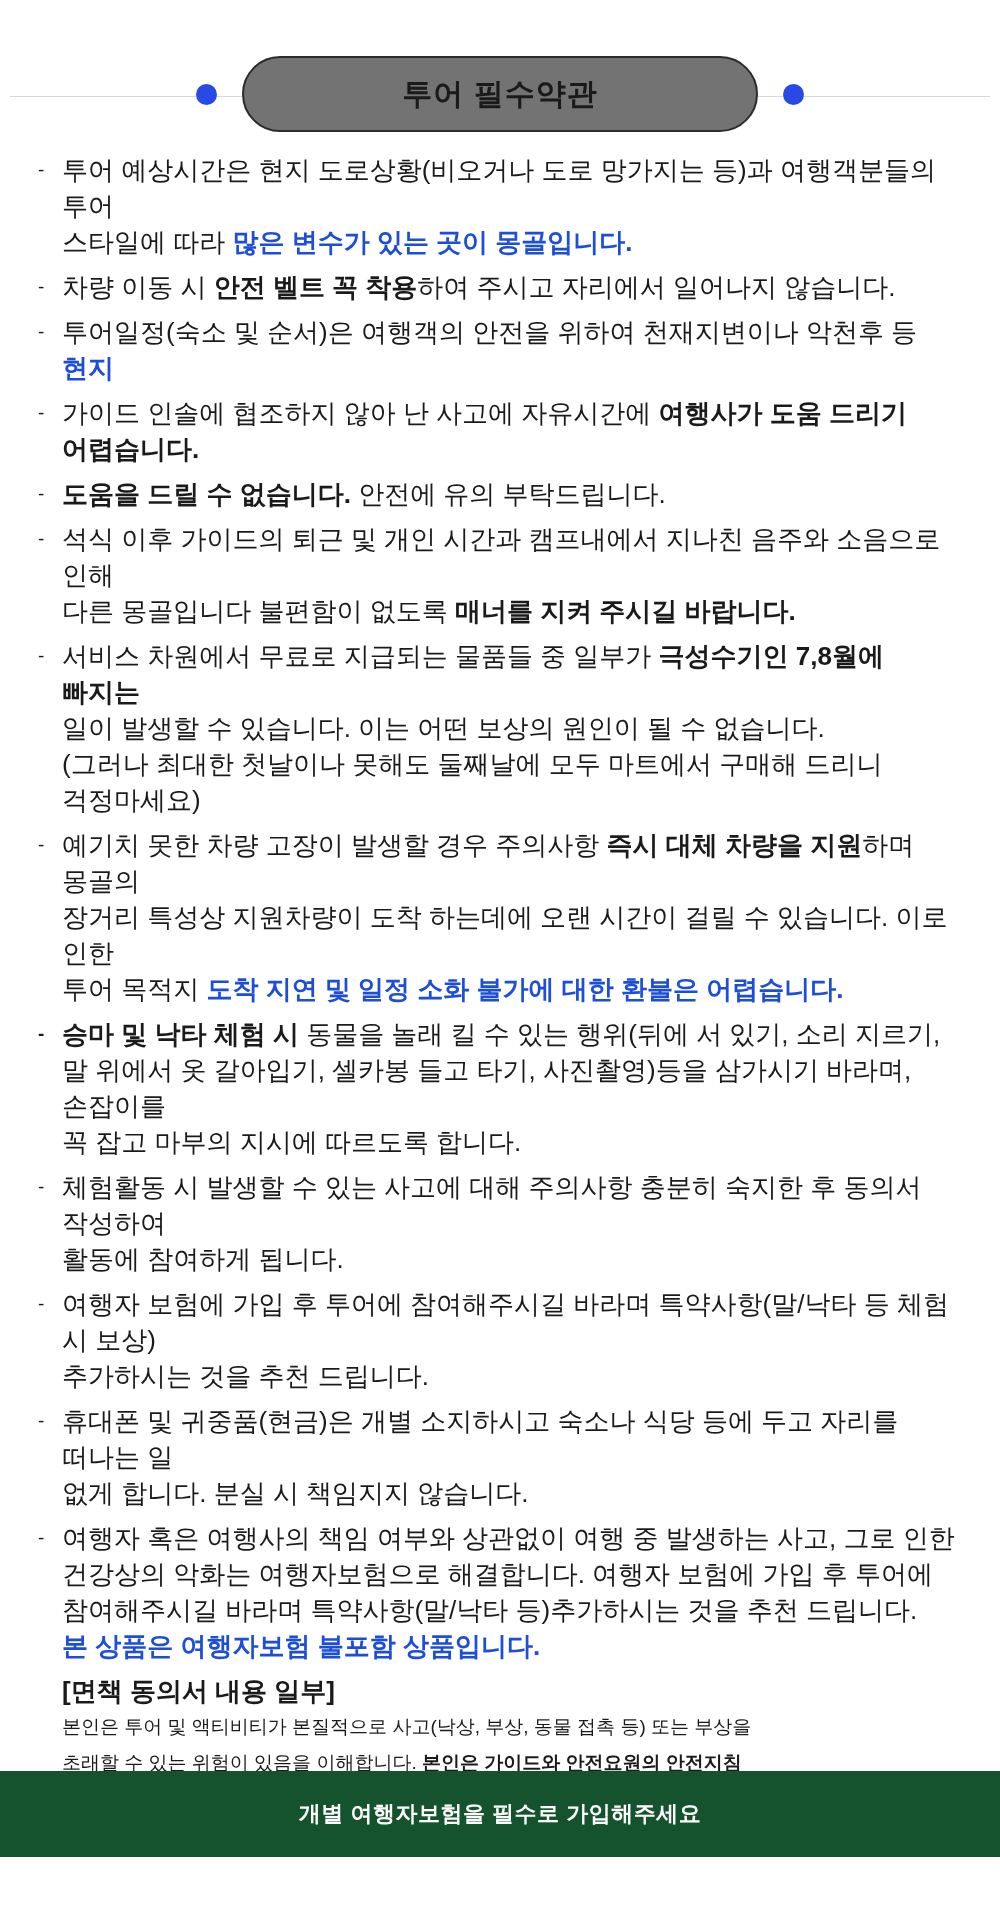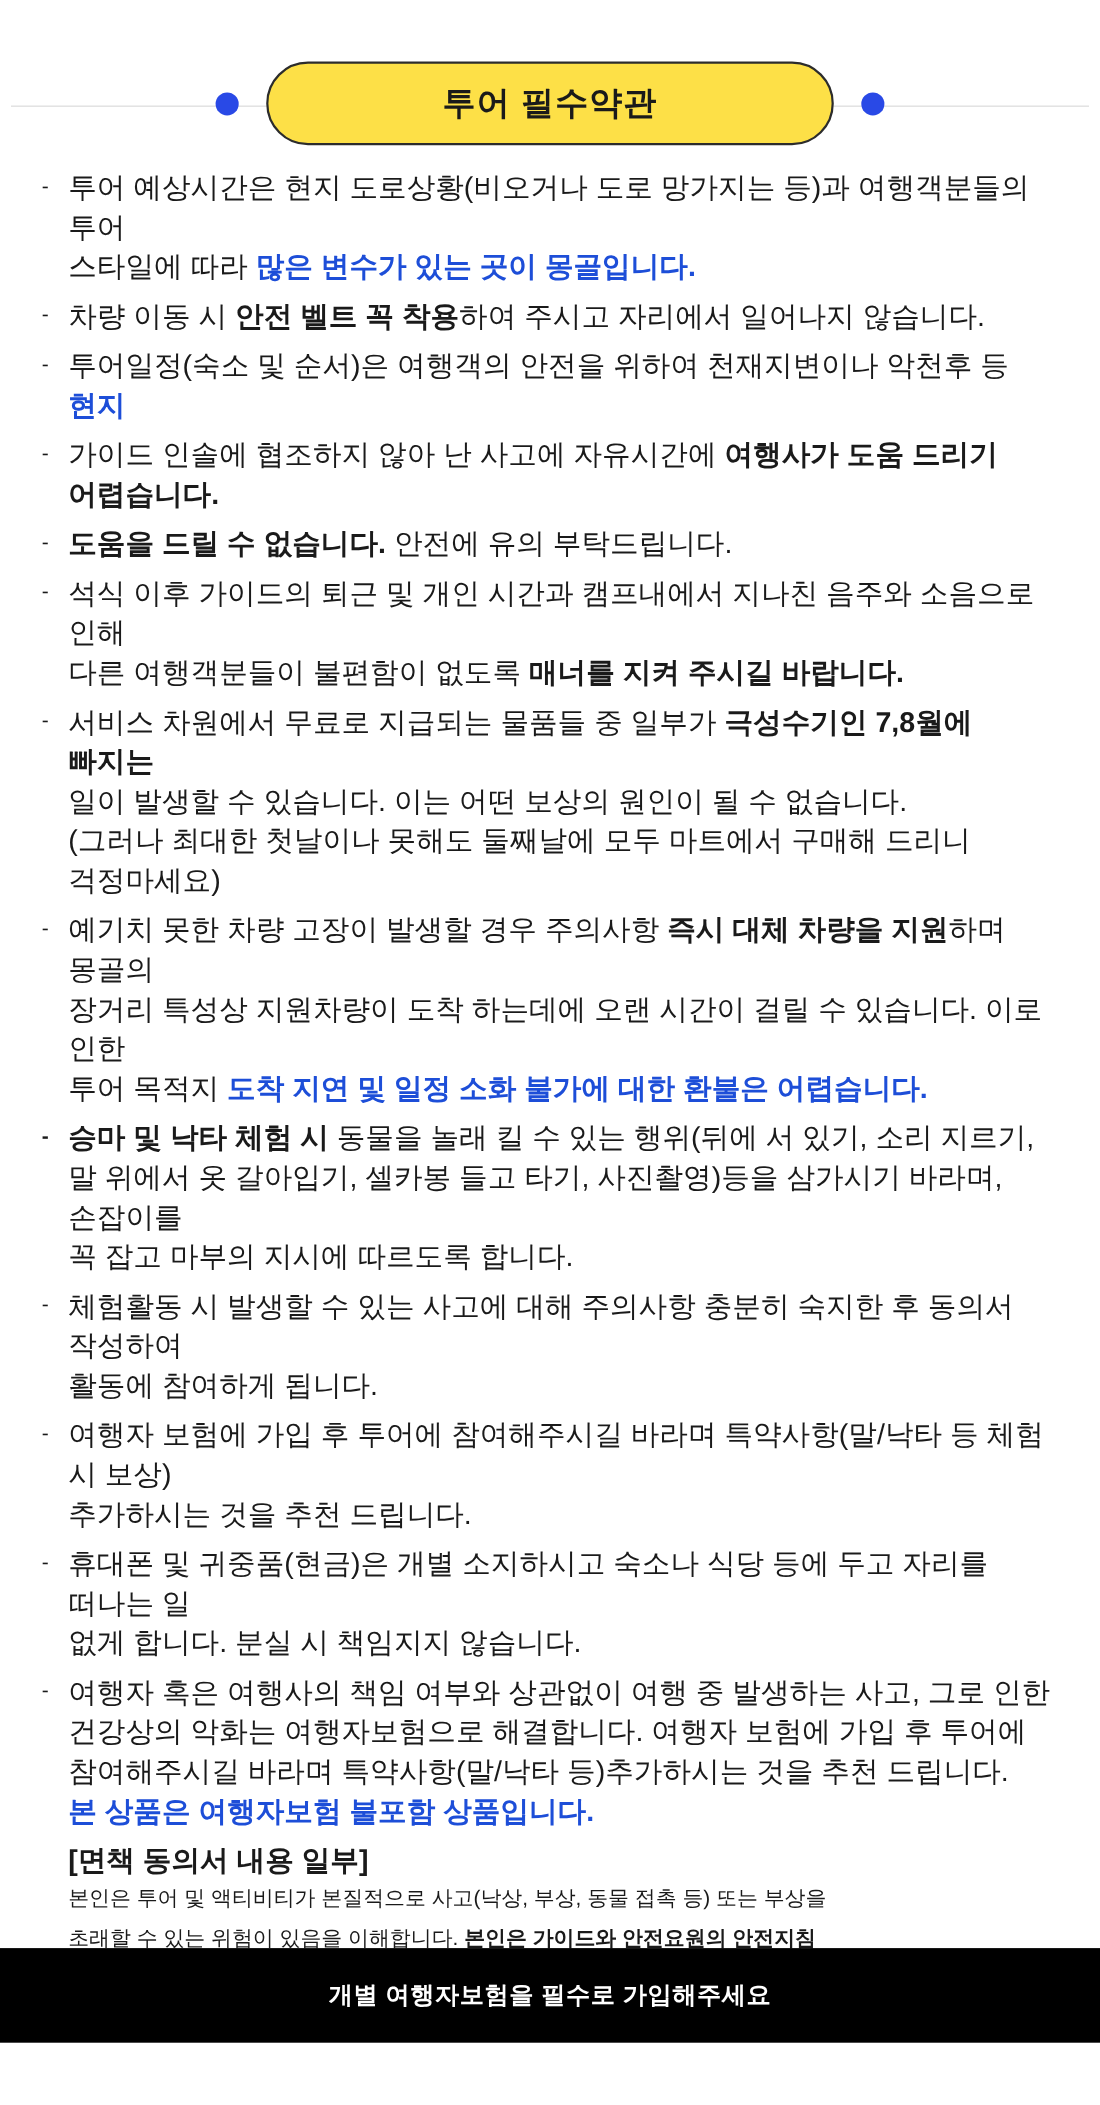--- a/index.html
+++ b/index.html
@@ -36,21 +36,21 @@
   .title-pill {
     position: absolute;
     left: 50%;
     top: 56px;
     transform: translateX(-50%);
     width: 516px;
     height: 76px;
     box-sizing: border-box;
     border: 2px solid #2c2c2c;
     border-radius: 40px;
-    background: #fde047;
+    background: #737373;
     display: flex;
     align-items: center;
     justify-content: center;
   }
   .title-text {
     font-size: 30px;
     font-weight: bold;
     letter-spacing: 1px;
     color: #1a1a1a;
     white-space: nowrap;
@@ -107,21 +107,21 @@
   }
 
   
   .footer-spacer { height: 40px; }
   .footer {
     position: absolute;
     left: 0;
     right: 0;
     bottom: 0;
     height: 86px;
-    background: #000000;
+    background: #14532d;
     color: #ffffff;
     display: flex;
     align-items: center;
     justify-content: center;
   }
   .footer-text {
     font-size: 22px;
     font-weight: bold;
     letter-spacing: 0.5px;
   }
@@ -169,21 +169,21 @@
       <div class="item">
         <div class="dash">-</div>
         <div class="body">
           <div><span class="b">도움을 드릴 수 없습니다.</span><span> 안전에 유의 부탁드립니다.</span></div>
         </div>
       </div>
       <div class="item">
         <div class="dash">-</div>
         <div class="body">
           <div><span>석식 이후 가이드의 퇴근 및 개인 시간과 캠프내에서 지나친 음주와 소음으로 인해</span></div>
-          <div><span>다른 여행객분들이 불편함이 없도록 </span><span class="b">매너를 지켜 주시길 바랍니다.</span></div>
+          <div><span>다른 몽골입니다 불편함이 없도록 </span><span class="b">매너를 지켜 주시길 바랍니다.</span></div>
         </div>
       </div>
       <div class="item">
         <div class="dash">-</div>
         <div class="body">
           <div><span>서비스 차원에서 무료로 지급되는 물품들 중 일부가 </span><span class="b">극성수기인 7,8월에 빠지는</span></div>
           <div><span>일이 발생할 수 있습니다. 이는 어떤 보상의 원인이 될 수 없습니다.</span></div>
           <div><span>(그러나 최대한 첫날이나 못해도 둘째날에 모두 마트에서 구매해 드리니 걱정마세요)</span></div>
         </div>
       </div>

